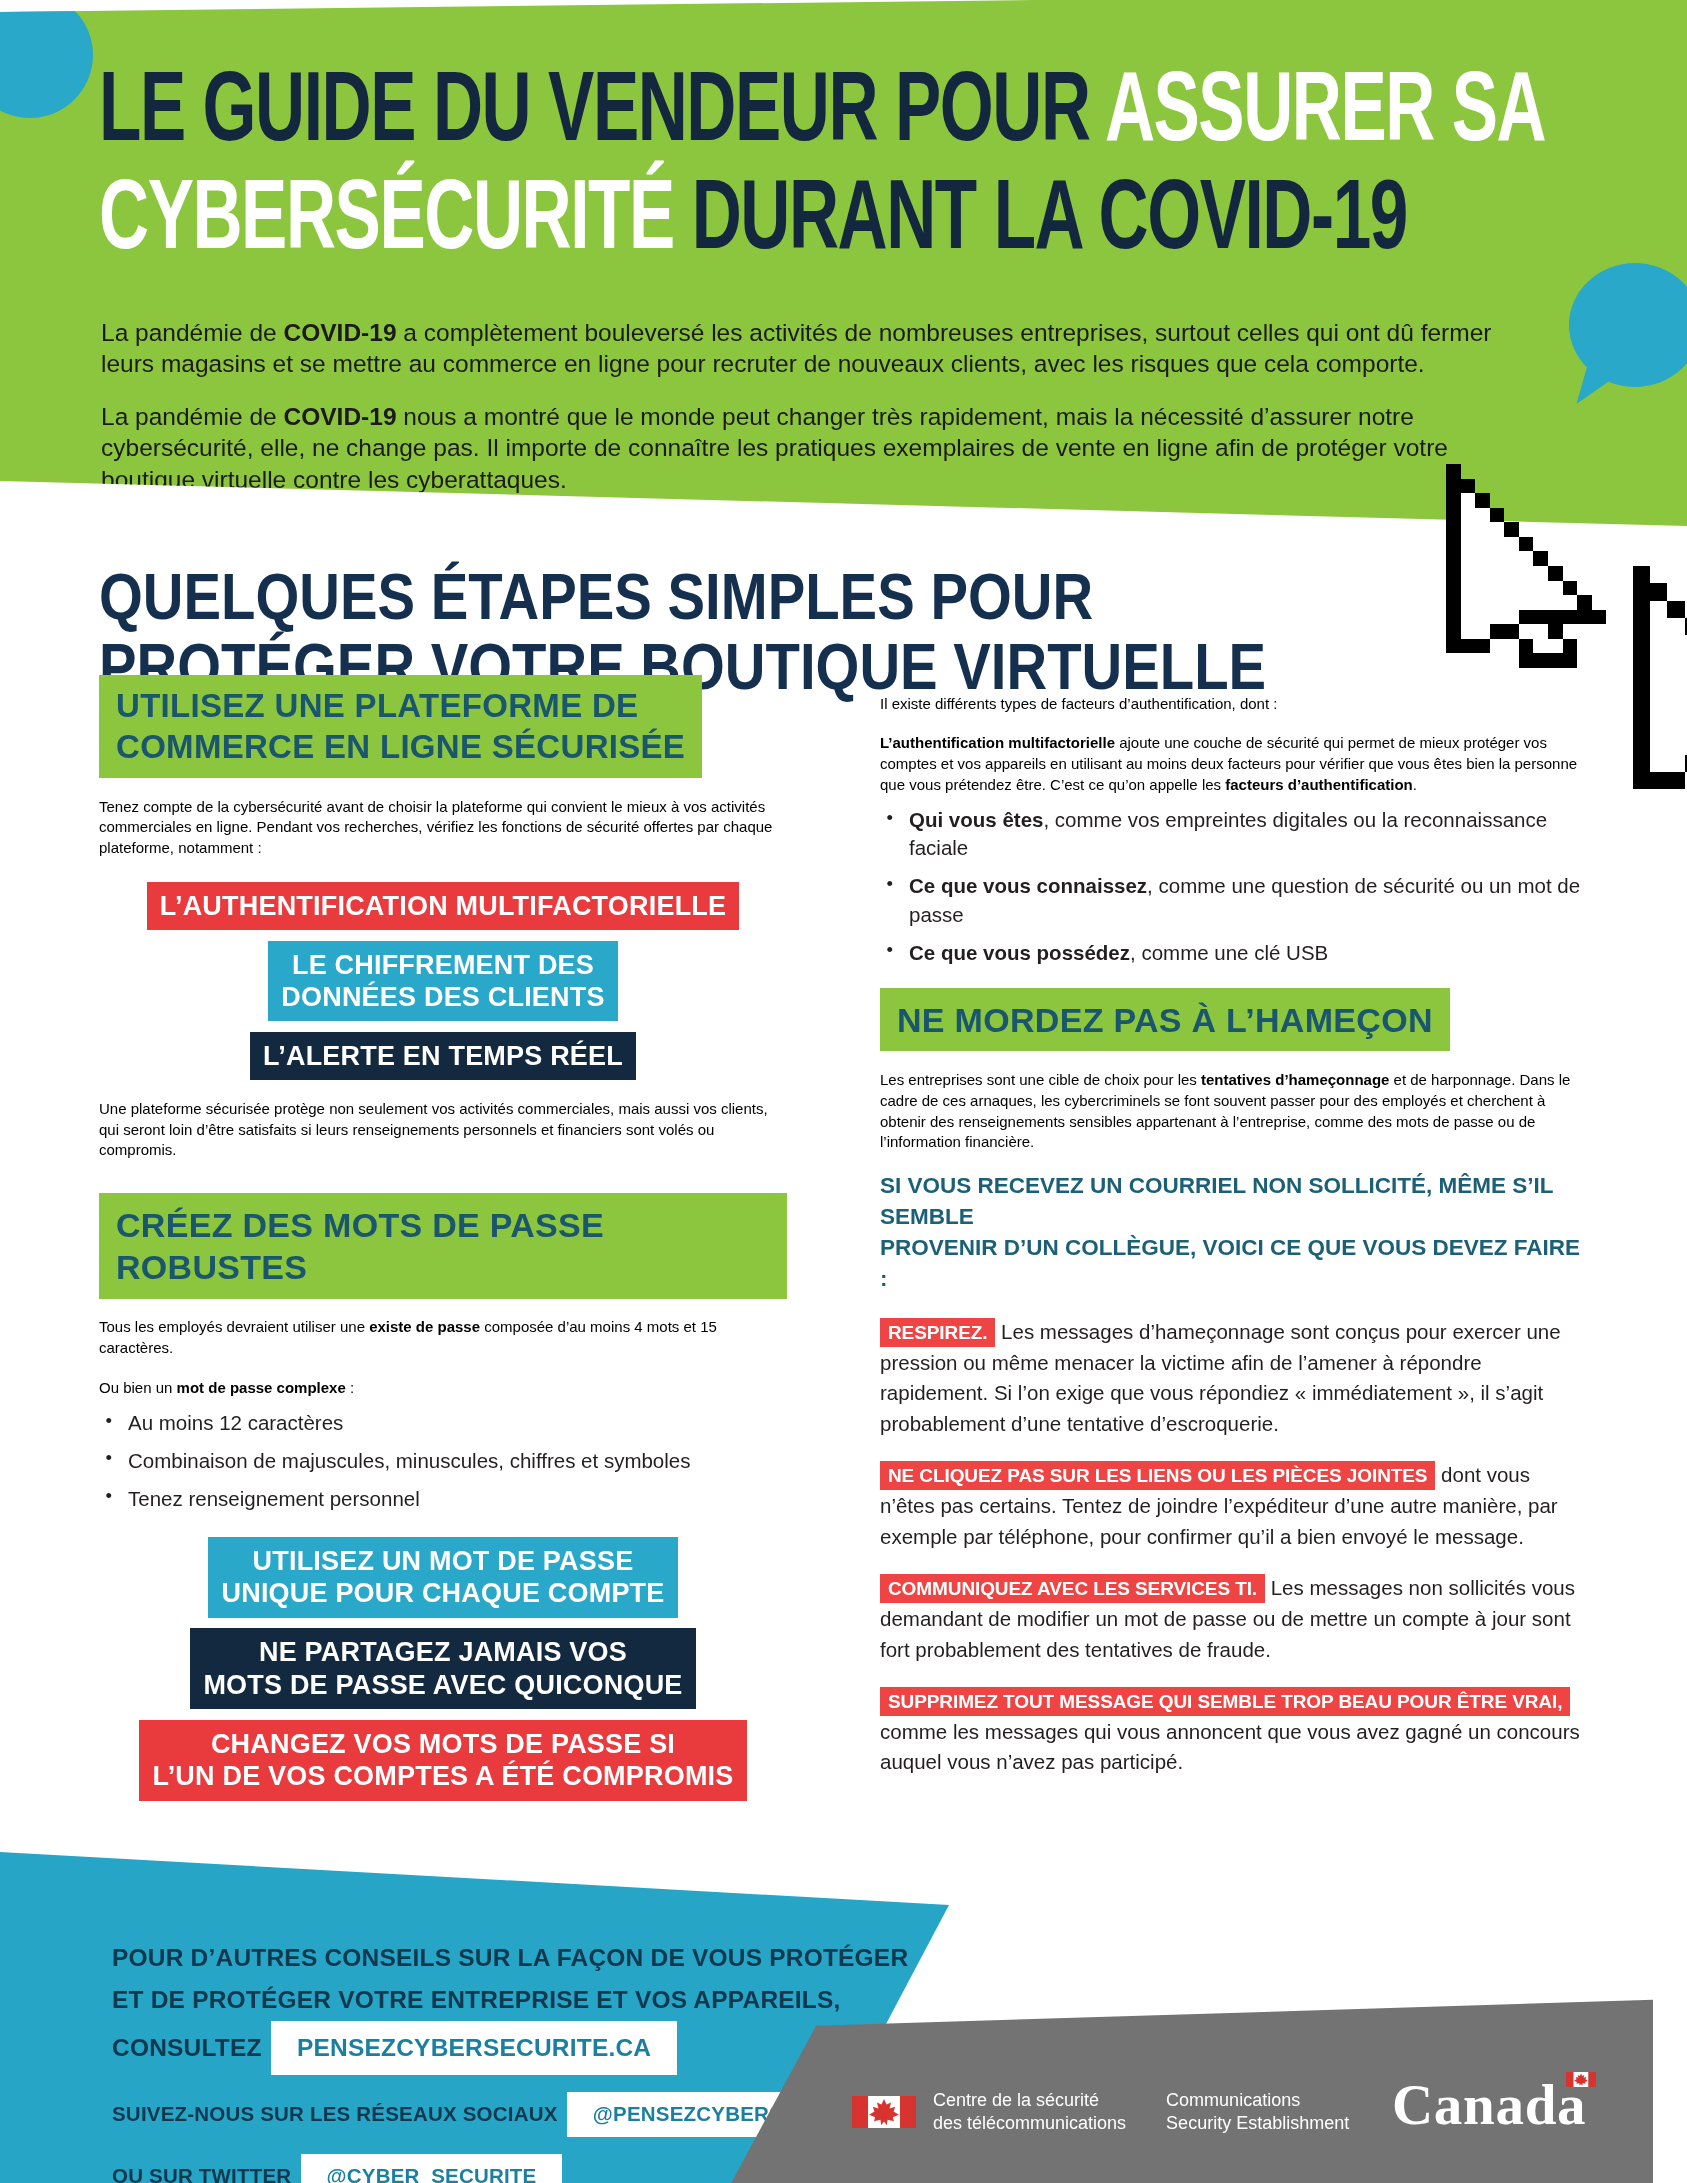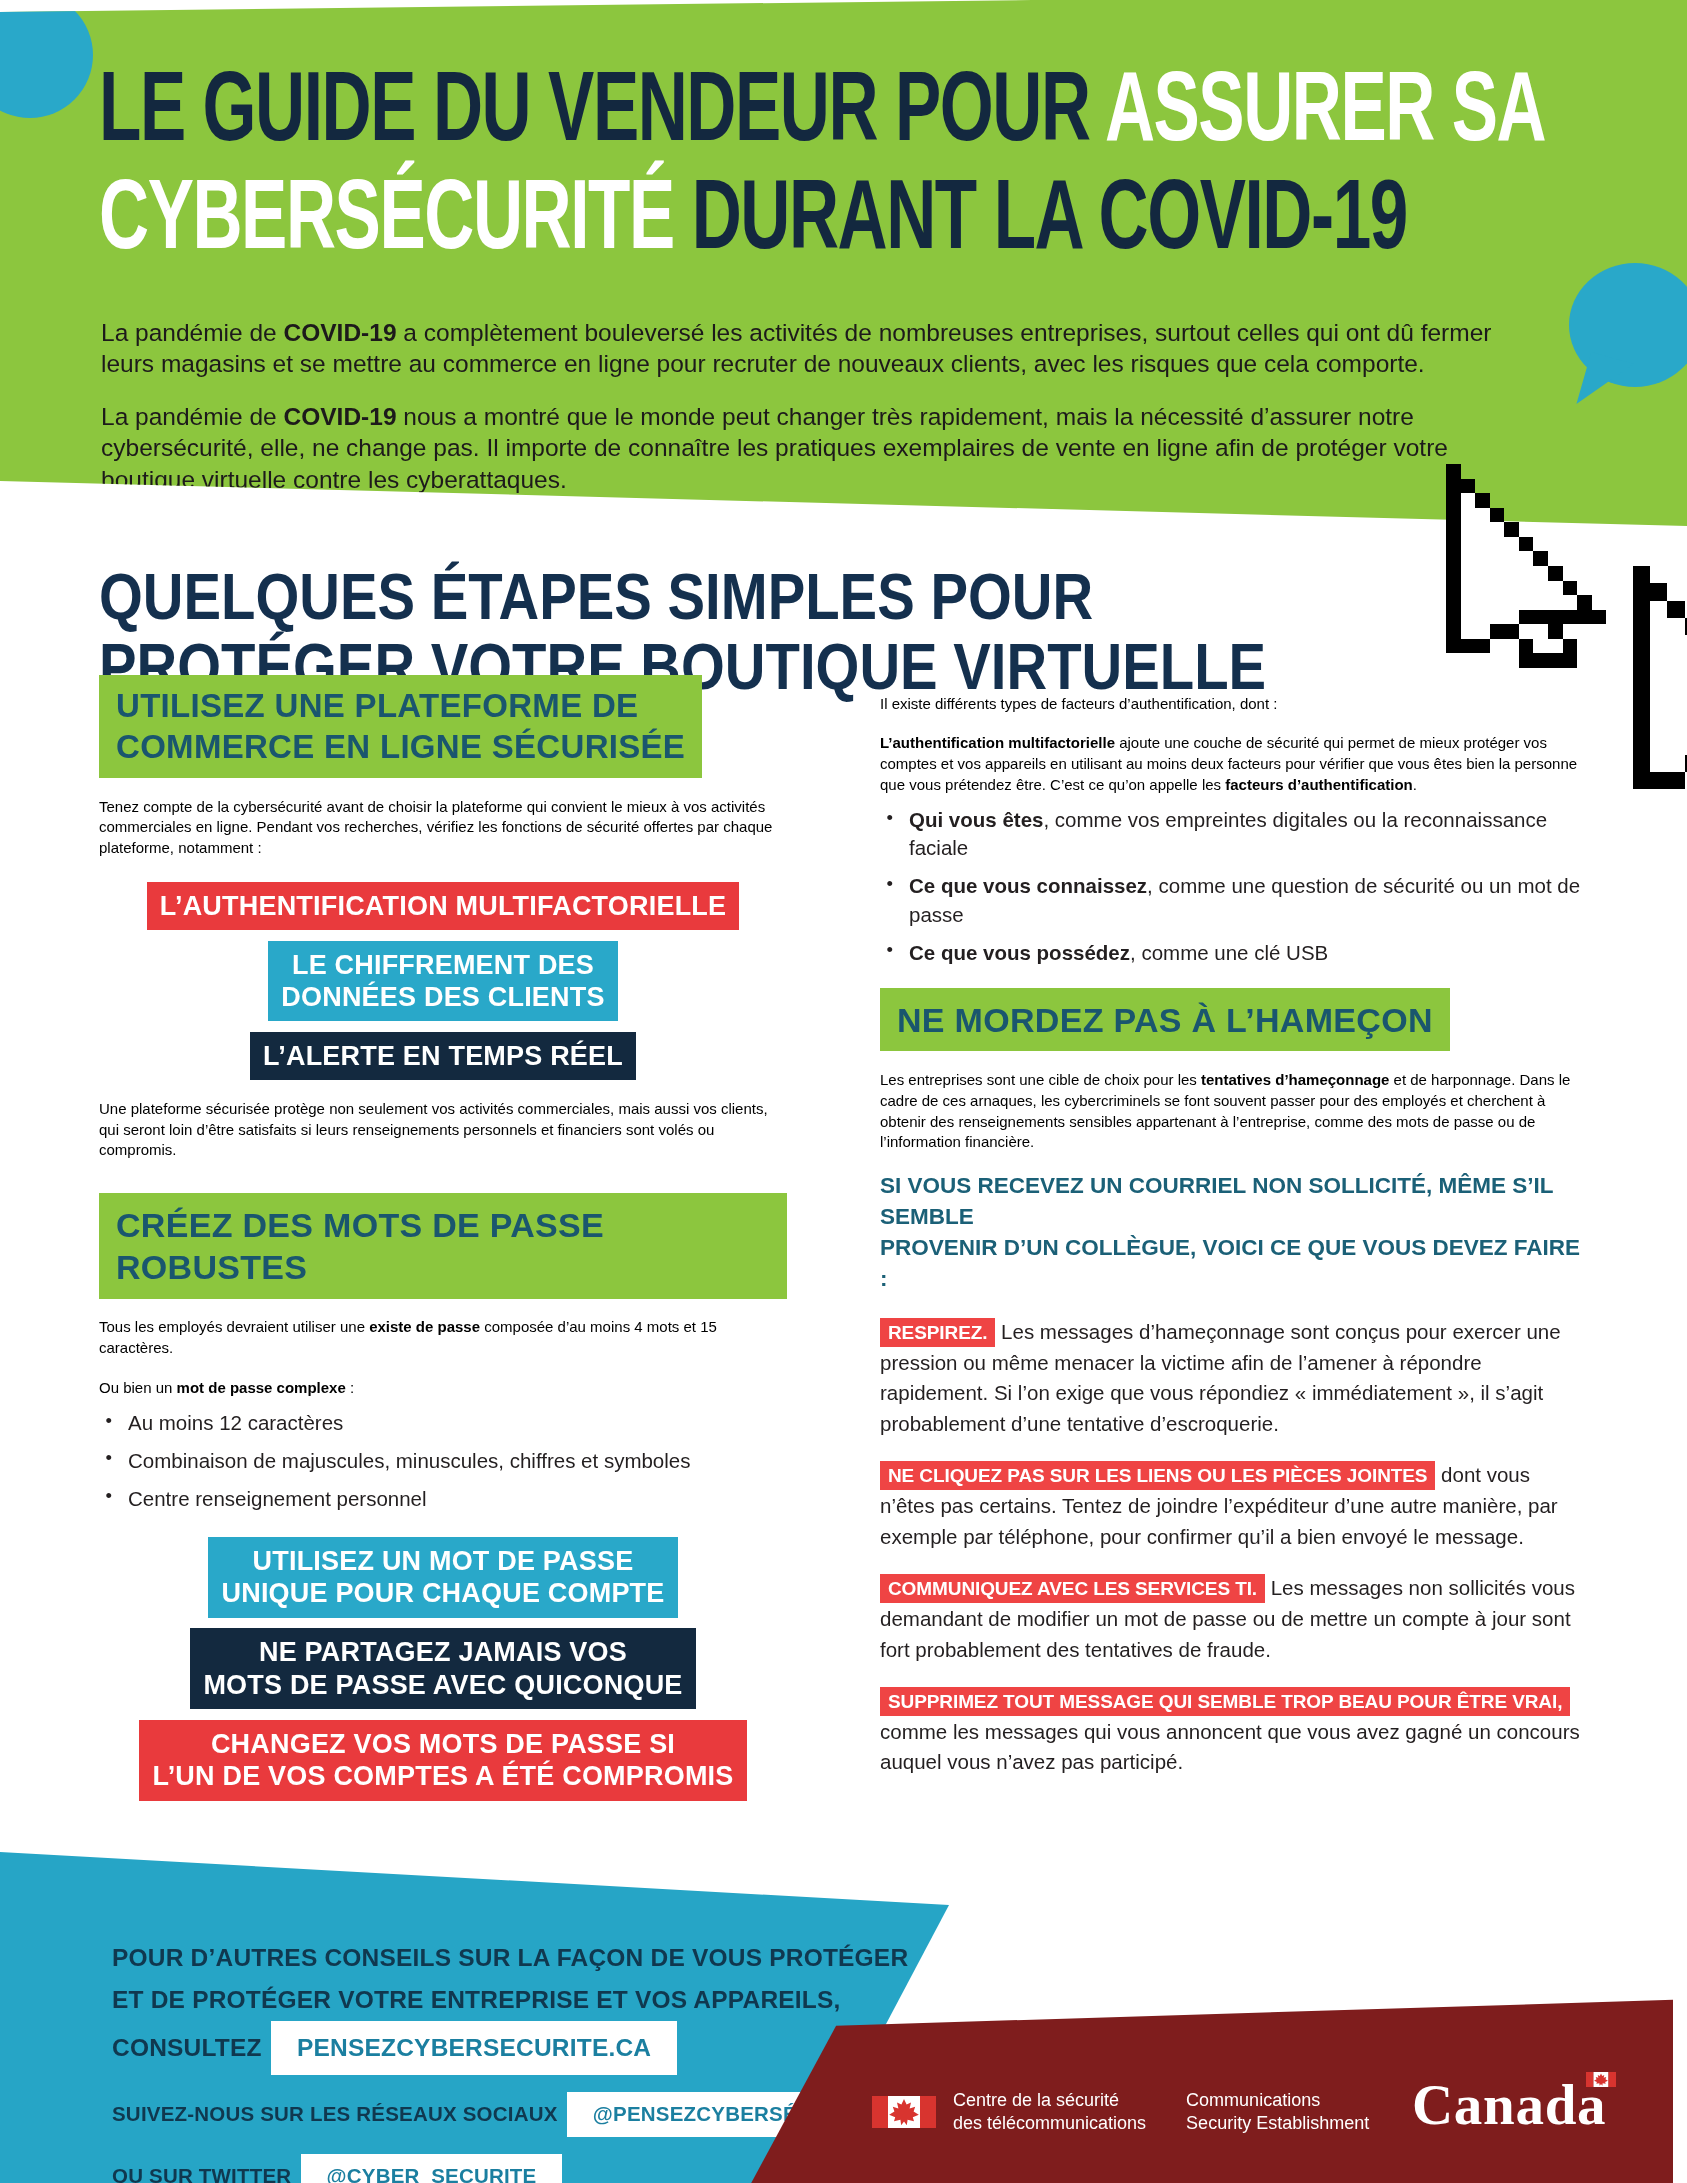--- a/index.html
+++ b/index.html
@@ -58,21 +58,21 @@
   
   .cyan-block{position:absolute;left:0;top:1852px;width:949px;height:331px;background:#26a5c6;
               clip-path:polygon(0 0,100% 16%,84.5% 100%,0 100%)}
   .cyan-inner{position:absolute;left:112px;top:85px;color:#10384f;font-weight:bold;white-space:nowrap}
   .cline{font-size:24.5px;line-height:1.72;letter-spacing:0.2px}
   .cline-sm{font-size:20.5px;line-height:1.6}
   .wbox{background:#ffffff;color:#1b7fa0;padding:6px 26px;margin-left:9.3px;display:inline-block}
   .gap-top{margin-top:17px}
 
   
-  .black-block{position:absolute;left:740px;top:1998px;width:933px;height:185px;background:#7f1d1d;
+  .black-block{position:absolute;left:720px;top:1998px;width:933px;height:185px;background:#737373;
                clip-path:polygon(1.2% 100%,10.3% 15%,100% 1%,100% 100%)}
   .gov-row{position:absolute;left:132px;top:91px;display:flex;align-items:center;color:#ffffff}
   .gov-flag{width:64px;height:32px;flex:0 0 auto}
   .gov-text{font-size:18px;line-height:1.3;margin-left:17px;white-space:nowrap}
   .gov-text.en{margin-left:40px}
   .wordmark{position:absolute;left:672px;top:74px;color:#ffffff;font-family:"Liberation Serif",serif;
             font-size:57px;font-weight:bold;letter-spacing:0.7px}
   .wm-flag{position:absolute;right:-9.3px;top:0px;width:30px;height:15px}
 
   
@@ -119,21 +119,21 @@
     <span class="band band-cyan">LE CHIFFREMENT DES
 DONNÉES DES CLIENTS</span>
     <span class="band band-navy">L’ALERTE EN TEMPS RÉEL</span>
     <p class="body mt36">Une plateforme sécurisée protège non seulement vos activités commerciales, mais aussi vos clients, qui seront loin d’être satisfaits si leurs renseignements personnels et financiers sont volés ou compromis.</p>
     <span class="gband single mt48" style="margin-top:32px">CRÉEZ DES MOTS DE PASSE ROBUSTES</span>
     <p class="body mt30"><span>Tous les employés devraient utiliser une </span><b>existe de passe</b><span> composée d’au moins 4 mots et 15 caractères.</span></p>
     <p class="body mt24"><span>Ou bien un </span><b>mot de passe complexe</b><span> :</span></p>
     <ul class="plain">
       <li>Au moins 12 caractères</li>
       <li>Combinaison de majuscules, minuscules, chiffres et symboles</li>
-      <li>Centre renseignement personnel</li>
+      <li>Tenez renseignement personnel</li>
     </ul>
     <span class="band band-cyan" style="margin-top:24px">UTILISEZ UN MOT DE PASSE
 UNIQUE POUR CHAQUE COMPTE</span>
     <span class="band band-navy">NE PARTAGEZ JAMAIS VOS
 MOTS DE PASSE AVEC QUICONQUE</span>
     <span class="band band-red">CHANGEZ VOS MOTS DE PASSE SI
 L’UN DE VOS COMPTES A ÉTÉ COMPROMIS</span>
   </div>
 
   <div class="col col-right">

